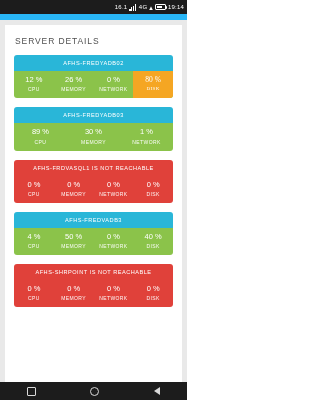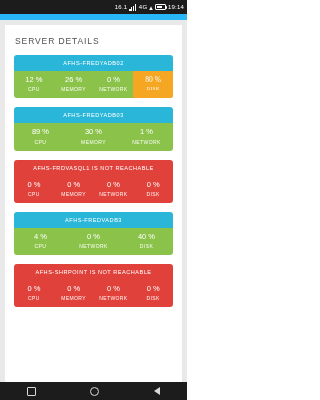--- a/index.html
+++ b/index.html
@@ -235,20 +235,24 @@
             </div>
           </div>
           <div class="server theme-green">
             <div class="server-name">AFHS-FREDVADB3</div>
             <div class="metrics">
               <div class="metric">
                 <span class="val">4 %</span>
                 <span class="lbl">CPU</span>
               </div>
               <div class="metric">
+                <span class="val">50 %</span>
+                <span class="lbl">MEMORY</span>
+              </div>
+              <div class="metric">
                 <span class="val">0 %</span>
                 <span class="lbl">NETWORK</span>
               </div>
               <div class="metric">
                 <span class="val">40 %</span>
                 <span class="lbl">DISK</span>
               </div>
             </div>
           </div>
           <div class="server theme-red">

